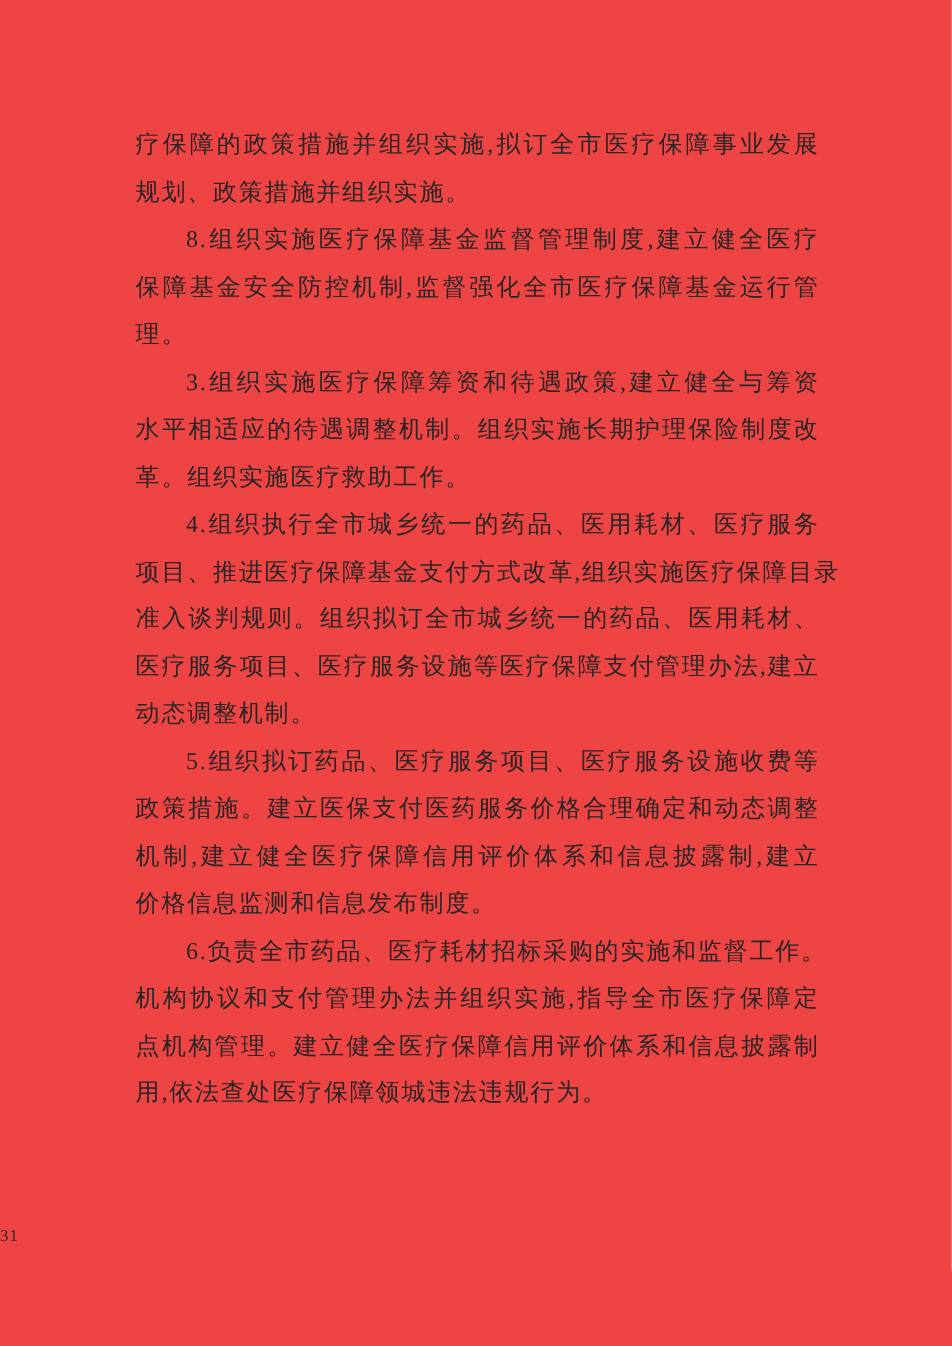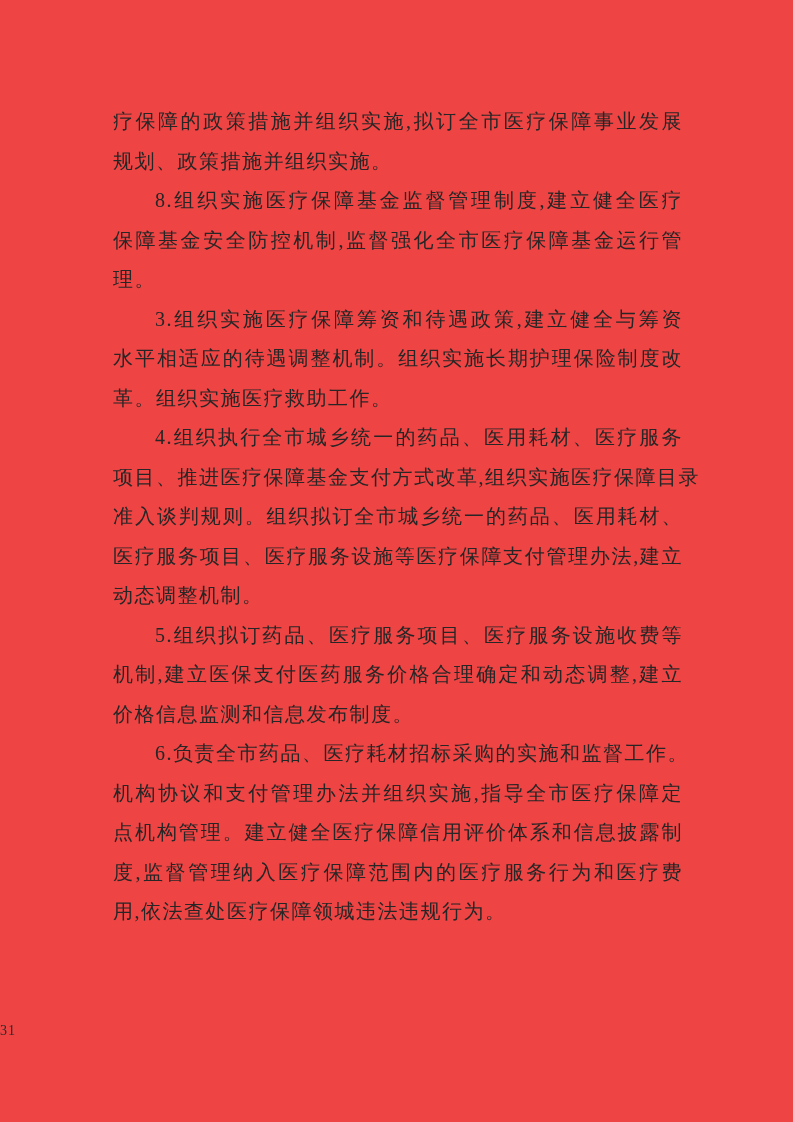--- a/index.html
+++ b/index.html
@@ -61,22 +61,22 @@
       <div class="jline endline">理。</div>
       <div class="jline indent">3.组织实施医疗保障筹资和待遇政策,建立健全与筹资</div>
       <div class="jline">水平相适应的待遇调整机制。组织实施长期护理保险制度改</div>
       <div class="jline endline">革。组织实施医疗救助工作。</div>
       <div class="jline indent">4.组织执行全市城乡统一的药品、医用耗材、医疗服务</div>
       <div class="jline">项目、推进医疗保障基金支付方式改革,组织实施医疗保障目录</div>
       <div class="jline">准入谈判规则。组织拟订全市城乡统一的药品、医用耗材、</div>
       <div class="jline">医疗服务项目、医疗服务设施等医疗保障支付管理办法,建立</div>
       <div class="jline endline">动态调整机制。</div>
       <div class="jline indent">5.组织拟订药品、医疗服务项目、医疗服务设施收费等</div>
-      <div class="jline">机制,建立医保支付医药服务价格合理确定和动态调整,建立</div>
+      <div class="jline">政策措施。建立医保支付医药服务价格合理确定和动态调整</div>
+      <div class="jline">机制,建立健全医疗保障信用评价体系和信息披露制,建立</div>
       <div class="jline endline">价格信息监测和信息发布制度。</div>
       <div class="jline indent">6.负责全市药品、医疗耗材招标采购的实施和监督工作。</div>
       <div class="jline">机构协议和支付管理办法并组织实施,指导全市医疗保障定</div>
       <div class="jline">点机构管理。建立健全医疗保障信用评价体系和信息披露制</div>
-      <div class="jline">度,监督管理纳入医疗保障范围内的医疗服务行为和医疗费</div>
       <div class="jline endline">用,依法查处医疗保障领城违法违规行为。</div>
     </div>
   <div class="page-number">31</div>
 </div>
 
 </body></html>

